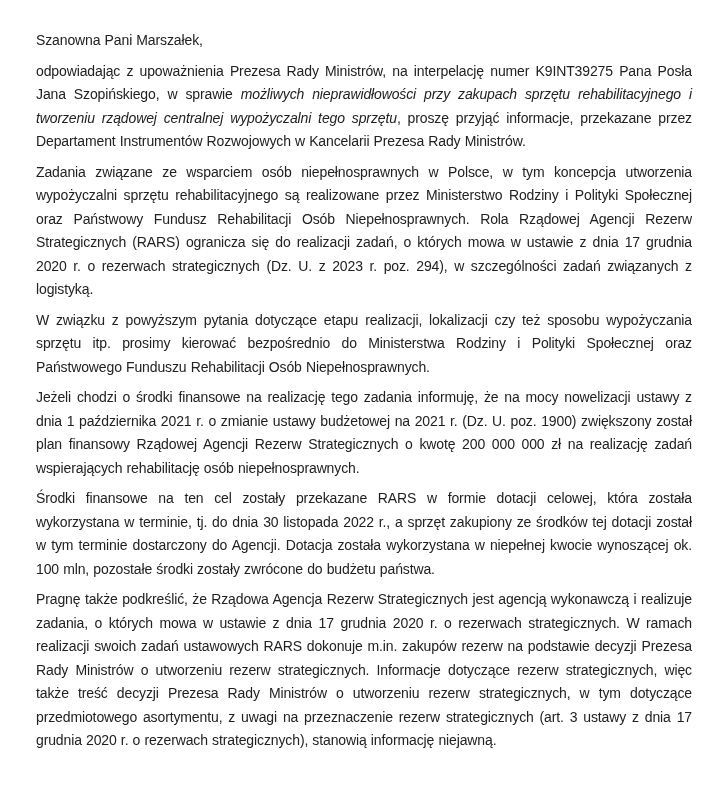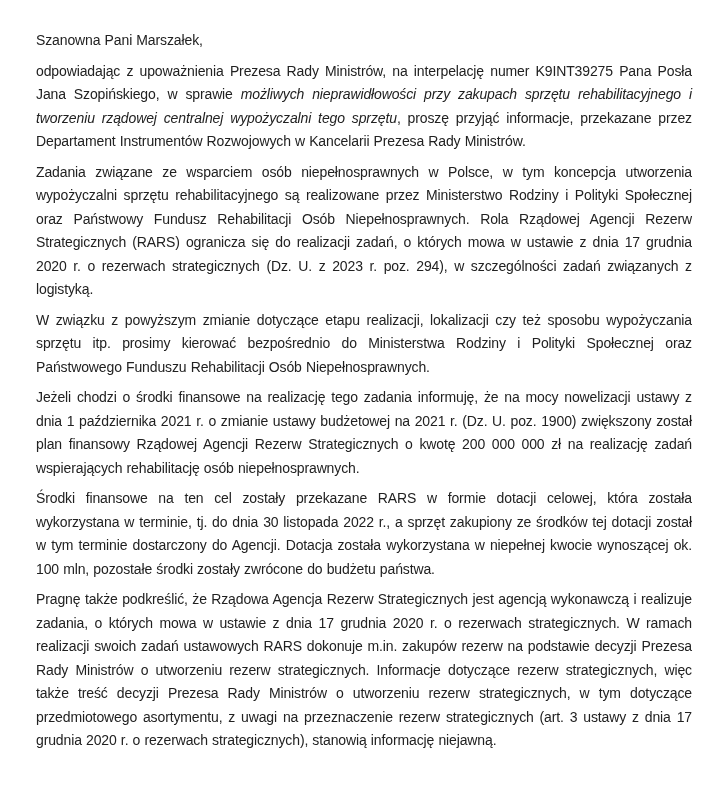--- a/index.html
+++ b/index.html
@@ -45,21 +45,21 @@
 <body>
 
 <div class="page">
 
   <p class="salutation">Szanowna Pani Marszałek,</p>
 
   <p class="para"><span>odpowiadając z upoważnienia Prezesa Rady Ministrów, na interpelację numer K9INT39275 Pana Posła Jana Szopińskiego, w sprawie </span><em>możliwych nieprawidłowości przy zakupach sprzętu rehabilitacyjnego i tworzeniu rządowej centralnej wypożyczalni tego sprzętu</em><span>, proszę przyjąć informacje, przekazane przez Departament Instrumentów Rozwojowych w Kancelarii Prezesa Rady Ministrów.</span></p>
 
   <p class="para">Zadania związane ze wsparciem osób niepełnosprawnych w Polsce, w tym koncepcja utworzenia wypożyczalni sprzętu rehabilitacyjnego są realizowane przez Ministerstwo Rodziny i Polityki Społecznej oraz Państwowy Fundusz Rehabilitacji Osób Niepełnosprawnych. Rola Rządowej Agencji Rezerw Strategicznych (RARS) ogranicza się do realizacji zadań, o których mowa w ustawie z dnia 17 grudnia 2020 r. o rezerwach strategicznych (Dz. U. z 2023 r. poz. 294), w szczególności zadań związanych z logistyką.</p>
 
-  <p class="para">W związku z powyższym zmianie dotyczące etapu realizacji, lokalizacji czy też sposobu wypożyczania sprzętu itp. prosimy kierować bezpośrednio do Ministerstwa Rodziny i Polityki Społecznej oraz Państwowego Funduszu Rehabilitacji Osób Niepełnosprawnych.</p>
+  <p class="para">W związku z powyższym pytania dotyczące etapu realizacji, lokalizacji czy też sposobu wypożyczania sprzętu itp. prosimy kierować bezpośrednio do Ministerstwa Rodziny i Polityki Społecznej oraz Państwowego Funduszu Rehabilitacji Osób Niepełnosprawnych.</p>
 
   <p class="para">Jeżeli chodzi o środki finansowe na realizację tego zadania informuję, że na mocy nowelizacji ustawy z dnia 1 października 2021 r. o zmianie ustawy budżetowej na 2021 r. (Dz. U. poz. 1900) zwiększony został plan finansowy Rządowej Agencji Rezerw Strategicznych o kwotę 200 000 000 zł na realizację zadań wspierających rehabilitację osób niepełnosprawnych.</p>
 
   <p class="para">Środki finansowe na ten cel zostały przekazane RARS w formie dotacji celowej, która została wykorzystana w terminie, tj. do dnia 30 listopada 2022 r., a sprzęt zakupiony ze środków tej dotacji został w tym terminie dostarczony do Agencji. Dotacja została wykorzystana w niepełnej kwocie wynoszącej ok. 100 mln, pozostałe środki zostały zwrócone do budżetu państwa.</p>
 
   <p class="para">Pragnę także podkreślić, że Rządowa Agencja Rezerw Strategicznych jest agencją wykonawczą i realizuje zadania, o których mowa w ustawie z dnia 17 grudnia 2020 r. o rezerwach strategicznych. W ramach realizacji swoich zadań ustawowych RARS dokonuje m.in. zakupów rezerw na podstawie decyzji Prezesa Rady Ministrów o utworzeniu rezerw strategicznych. Informacje dotyczące rezerw strategicznych, więc także treść decyzji Prezesa Rady Ministrów o utworzeniu rezerw strategicznych, w tym dotyczące przedmiotowego asortymentu, z uwagi na przeznaczenie rezerw strategicznych (art. 3 ustawy z dnia 17 grudnia 2020 r. o rezerwach strategicznych), stanowią informację niejawną.</p>
 
 </div>
 
 </body></html>

